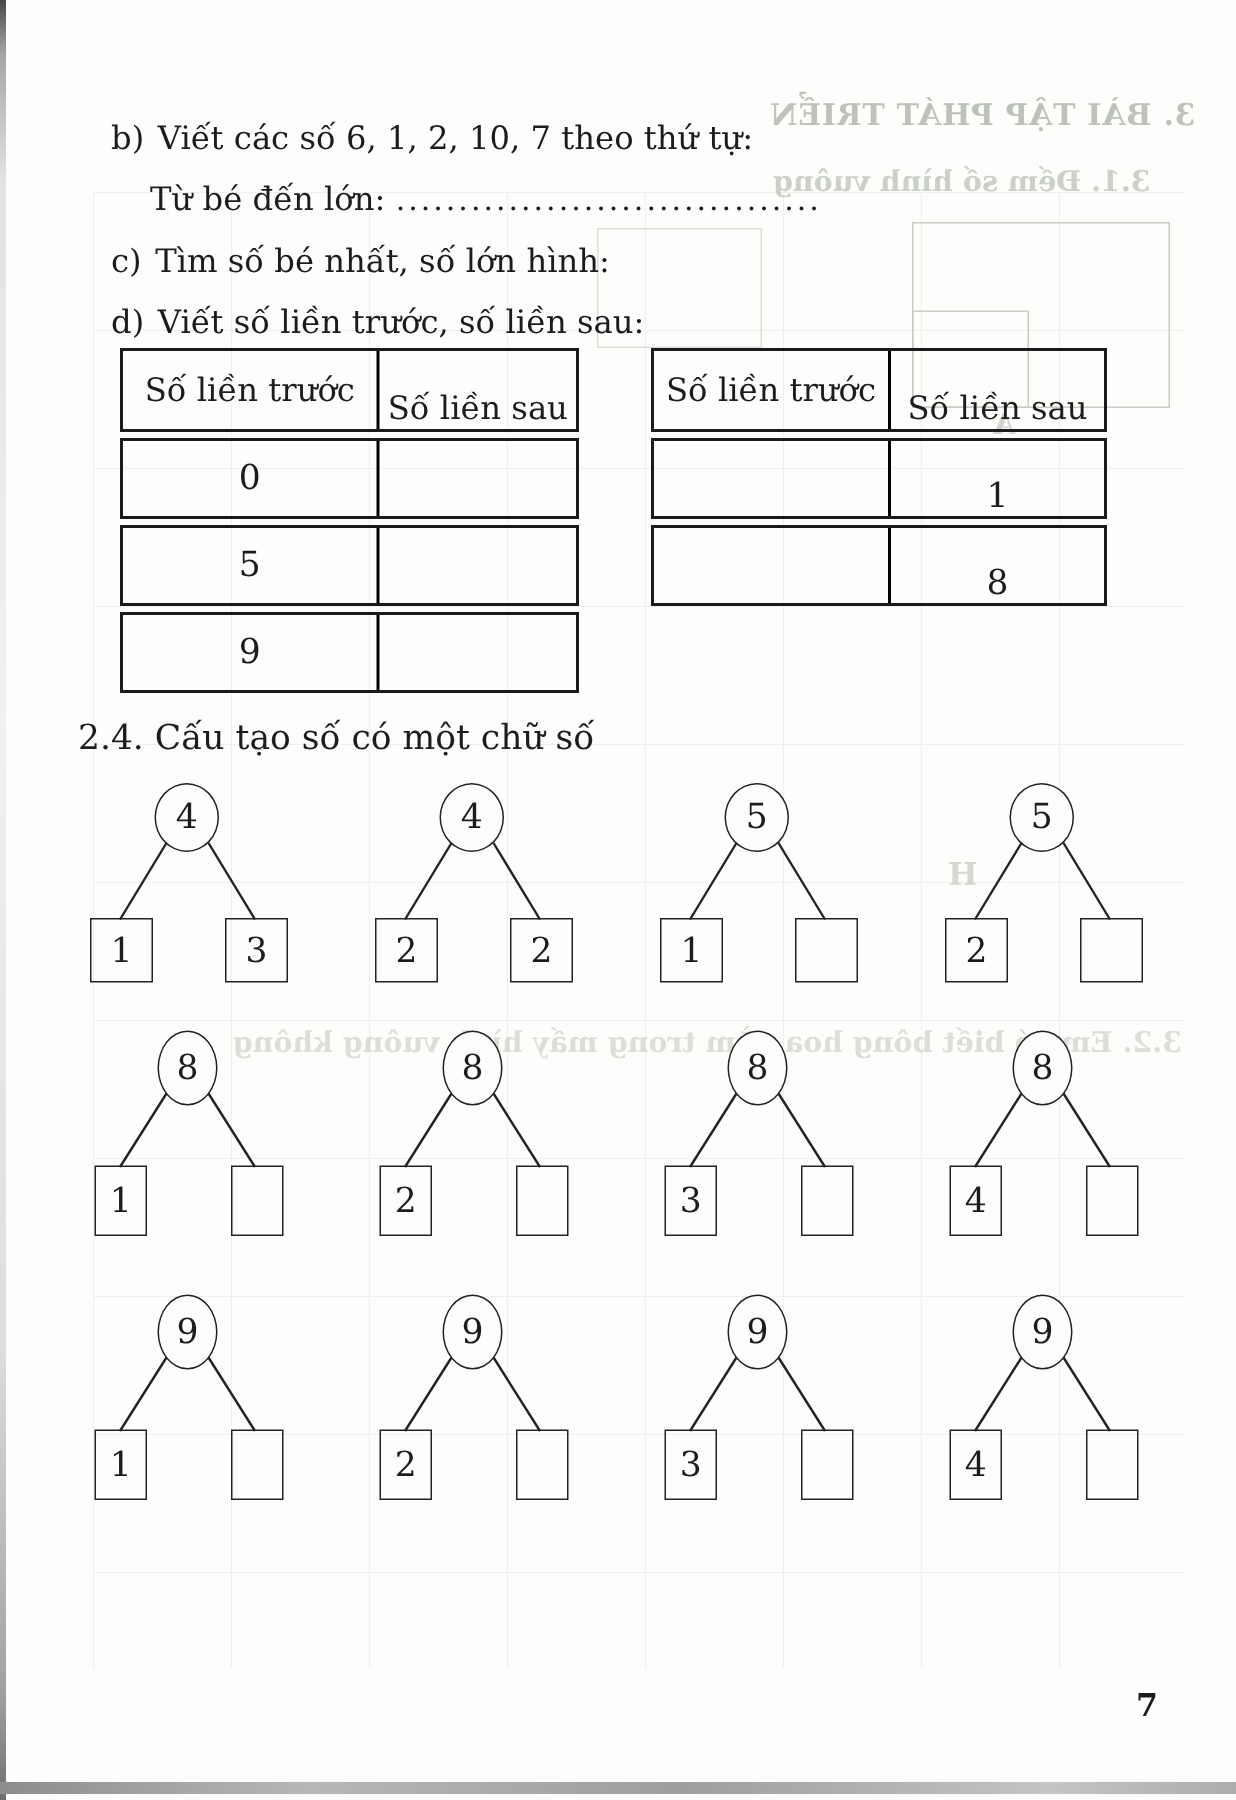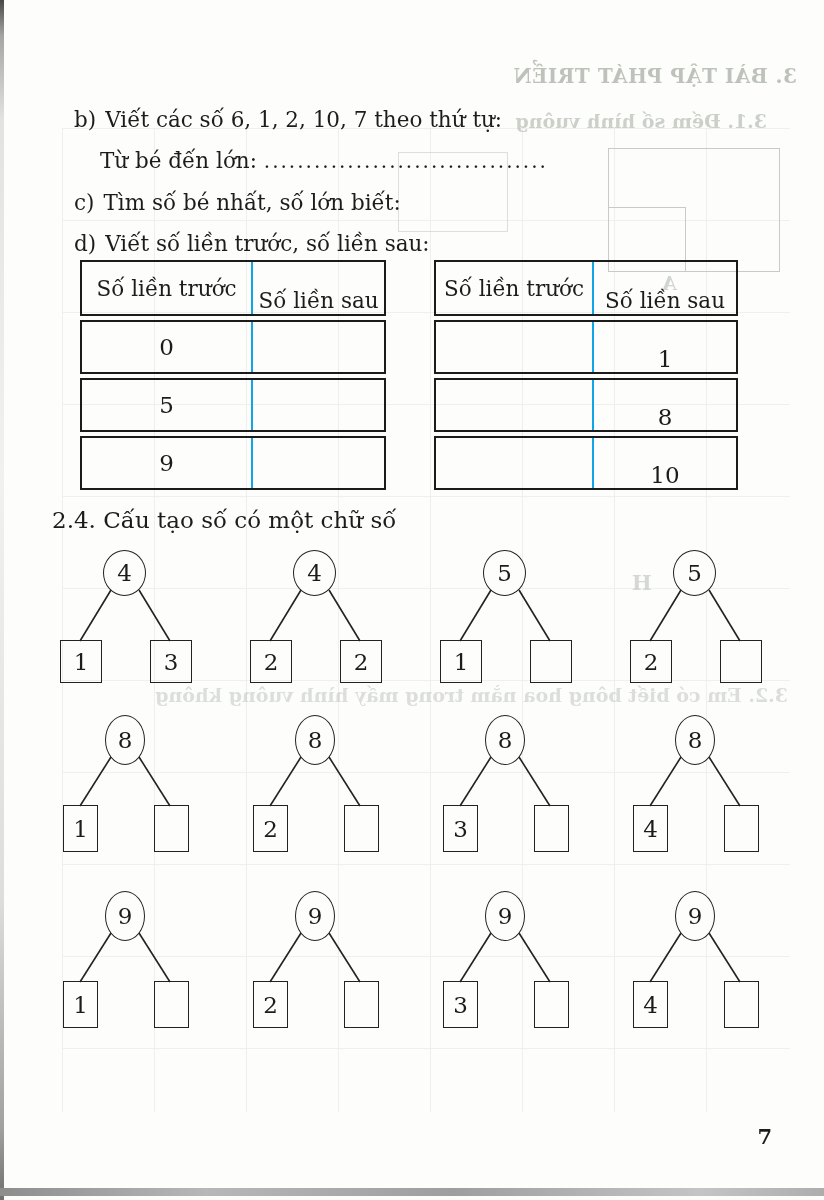--- a/index.html
+++ b/index.html
@@ -21,35 +21,35 @@
     background-size:92px 92px;}
   .ghost{position:absolute;z-index:0;color:#aeb5ac;transform:scaleX(-1);
     font-weight:bold;white-space:nowrap;}
   .g-h1{left:505px;top:64px;width:292px;font-size:20px;opacity:.8;letter-spacing:.5px;}
   .g-h2{left:495px;top:110px;width:272px;font-size:19px;opacity:.62;}
   .g-line{left:182px;top:684px;width:606px;font-size:19px;opacity:.42;}
   .g-letter{left:632px;top:570px;font-size:21px;opacity:.5;}
   .g-a{left:662px;top:272px;font-size:19px;opacity:.55;}
   .gsq{position:absolute;border:1px solid #c7cdc5;z-index:0;}
   
-  .content{position:relative;z-index:1;padding-top:105px;}
+  .content{position:relative;z-index:1;padding-top:78px;}
   .tline{margin:0 0 12px 74px;font-size:21.5px;line-height:29px;}
   .tline .item-label{margin-right:9px;}
   .subline{margin-left:100px;}
   .khoanh{margin-left:103px;}
   .d-line{margin-bottom:2px;}
   .dots{letter-spacing:2px;font-size:20px;}
   
   .tables{display:flex;margin-left:80px;gap:48px;margin-top:2px;}
   .btable{width:306px;}
   .btable.t2{width:304px;}
   .trow{display:flex;border:2px solid #1b1b1b;margin-bottom:4px;height:50px;}
   .trow.thead{height:52px;}
   .tc{display:flex;align-items:center;justify-content:center;font-size:21.5px;}
-  .tc.c1{width:56%;border-right:2px solid #0ea5e9;}
+  .tc.c1{width:56%;border-right:2px solid #000000;}
   .tc.c2{flex:1;margin-top:24px;}
   .t2 .tc.c1{width:52%;}
   .tc.num{font-size:23px;}
   
   .sec-title{margin:11px 0 0 52px;font-size:23px;font-weight:normal;line-height:30px;}
   
   .bond-row{display:flex;justify-content:space-between;padding:0 54px 0 50px;}
   .r1{margin-top:15px;} .r2{margin-top:31px;} .r3{margin-top:42px;}
   .bond{position:relative;width:150px;height:134px;}
   .bond-lines{position:absolute;left:0;top:0;width:150px;height:134px;}
@@ -78,21 +78,21 @@
   <div class="gsq" style="left:398px;top:152px;width:108px;height:78px;opacity:.6;"></div>
   <div class="ghost g-a">A</div>
   <div class="ghost g-letter">H</div>
   <div class="ghost g-line">3.2. Em có biết bông hoa nằm trong mấy hình vuông không</div>
 
   <div class="content">
 
     <div class="tline"><span class="item-label">b)</span><span>Viết các số 6, 1, 2, 10, 7 theo thứ tự:</span></div>
     <div class="tline subline"><span>Từ bé đến lớn:</span> <span class="dots">..................................</span></div>
 
-    <div class="tline"><span class="item-label">c)</span><span>Tìm số bé nhất, số lớn biết:</span></div>
+    <div class="tline"><span class="item-label">c)</span><span>Tìm số bé nhất, số lớn hình:</span></div>
 
     <div class="tline d-line"><span class="item-label">d)</span><span>Viết số liền trước, số liền sau:</span></div>
 
     <div class="tables">
       <div class="btable">
         <div class="trow thead">
           <div class="tc c1">Số liền trước</div>
           <div class="tc c2">Số liền sau</div>
         </div>
         <div class="trow">
@@ -114,24 +114,20 @@
           <div class="tc c2">Số liền sau</div>
         </div>
         <div class="trow">
           <div class="tc c1 num"></div>
           <div class="tc c2 num">1</div>
         </div>
         <div class="trow">
           <div class="tc c1 num"></div>
           <div class="tc c2 num">8</div>
         </div>
-        <div class="trow">
-          <div class="tc c1 num"></div>
-          <div class="tc c2 num">10</div>
-        </div>
       </div>
     </div>
 
     <div class="sec-title">2.4. Cấu tạo số có một chữ số</div>
 
     <div class="bond-row r1">
       <div class="bond">
         <svg class="bond-lines" viewBox="0 0 150 134">
             <line x1="61" y1="40" x2="30" y2="91" stroke="#222" stroke-width="1.6"></line>
             <line x1="89" y1="40" x2="120" y2="91" stroke="#222" stroke-width="1.6"></line>

